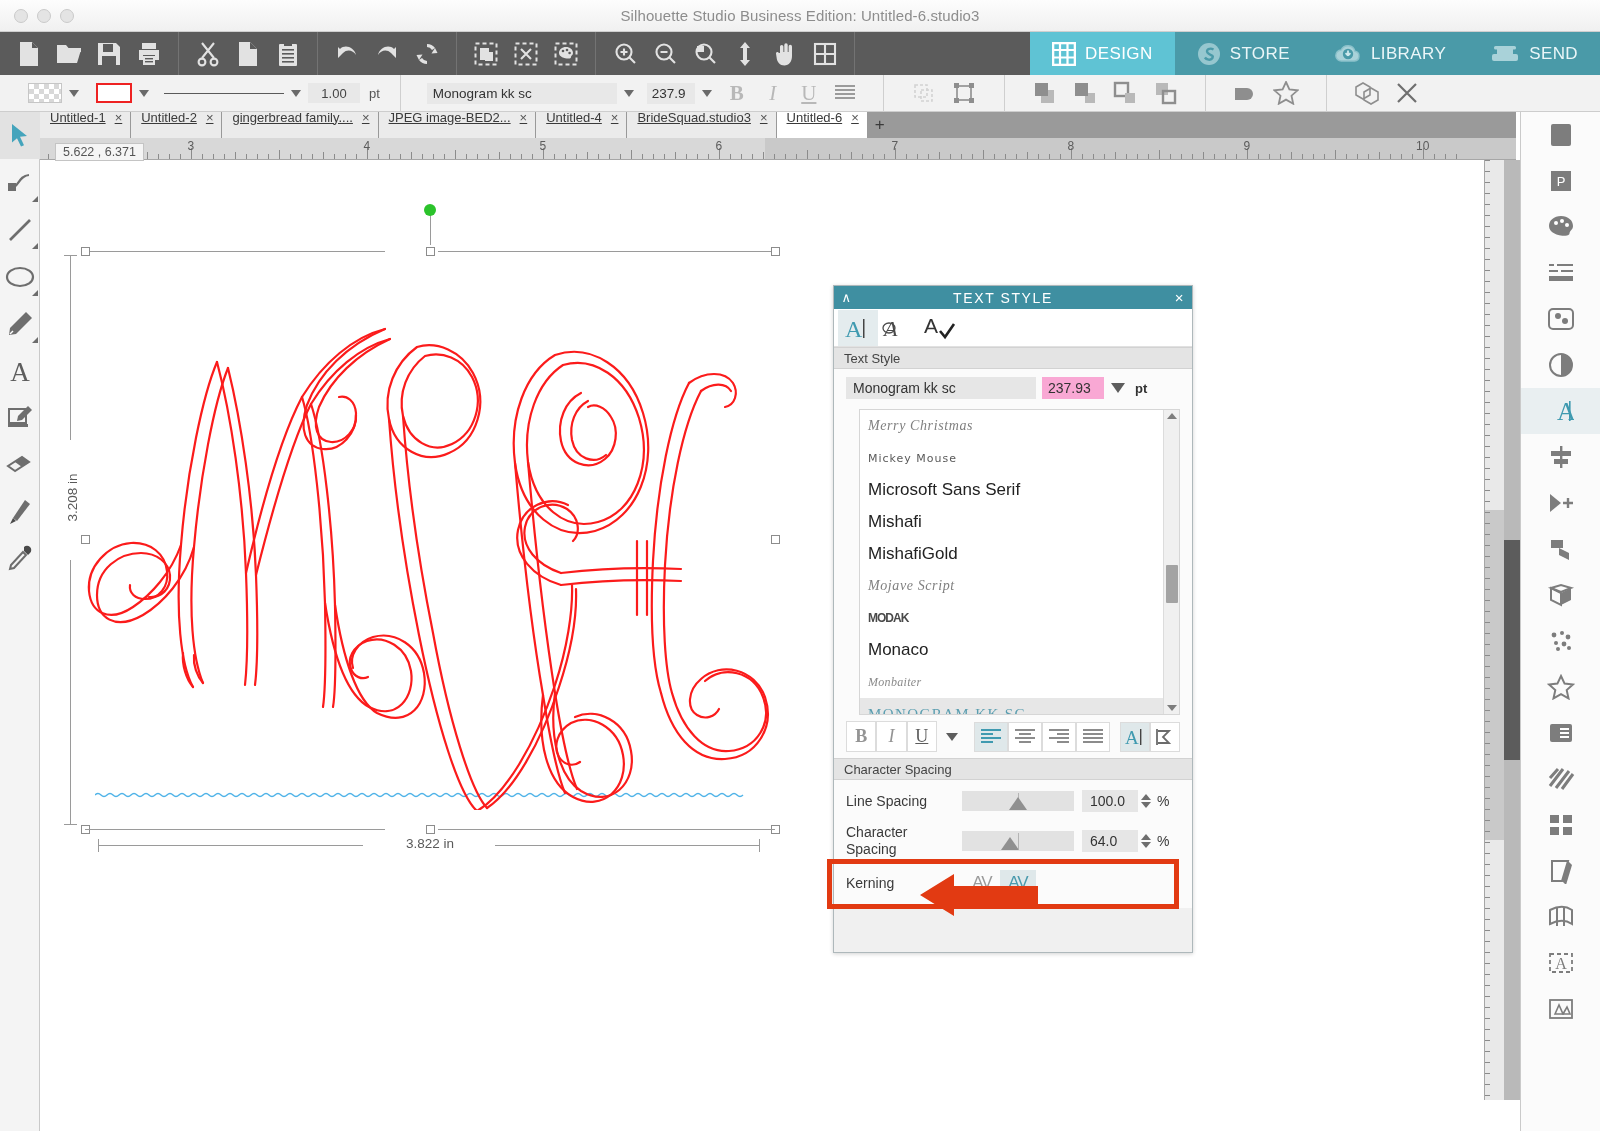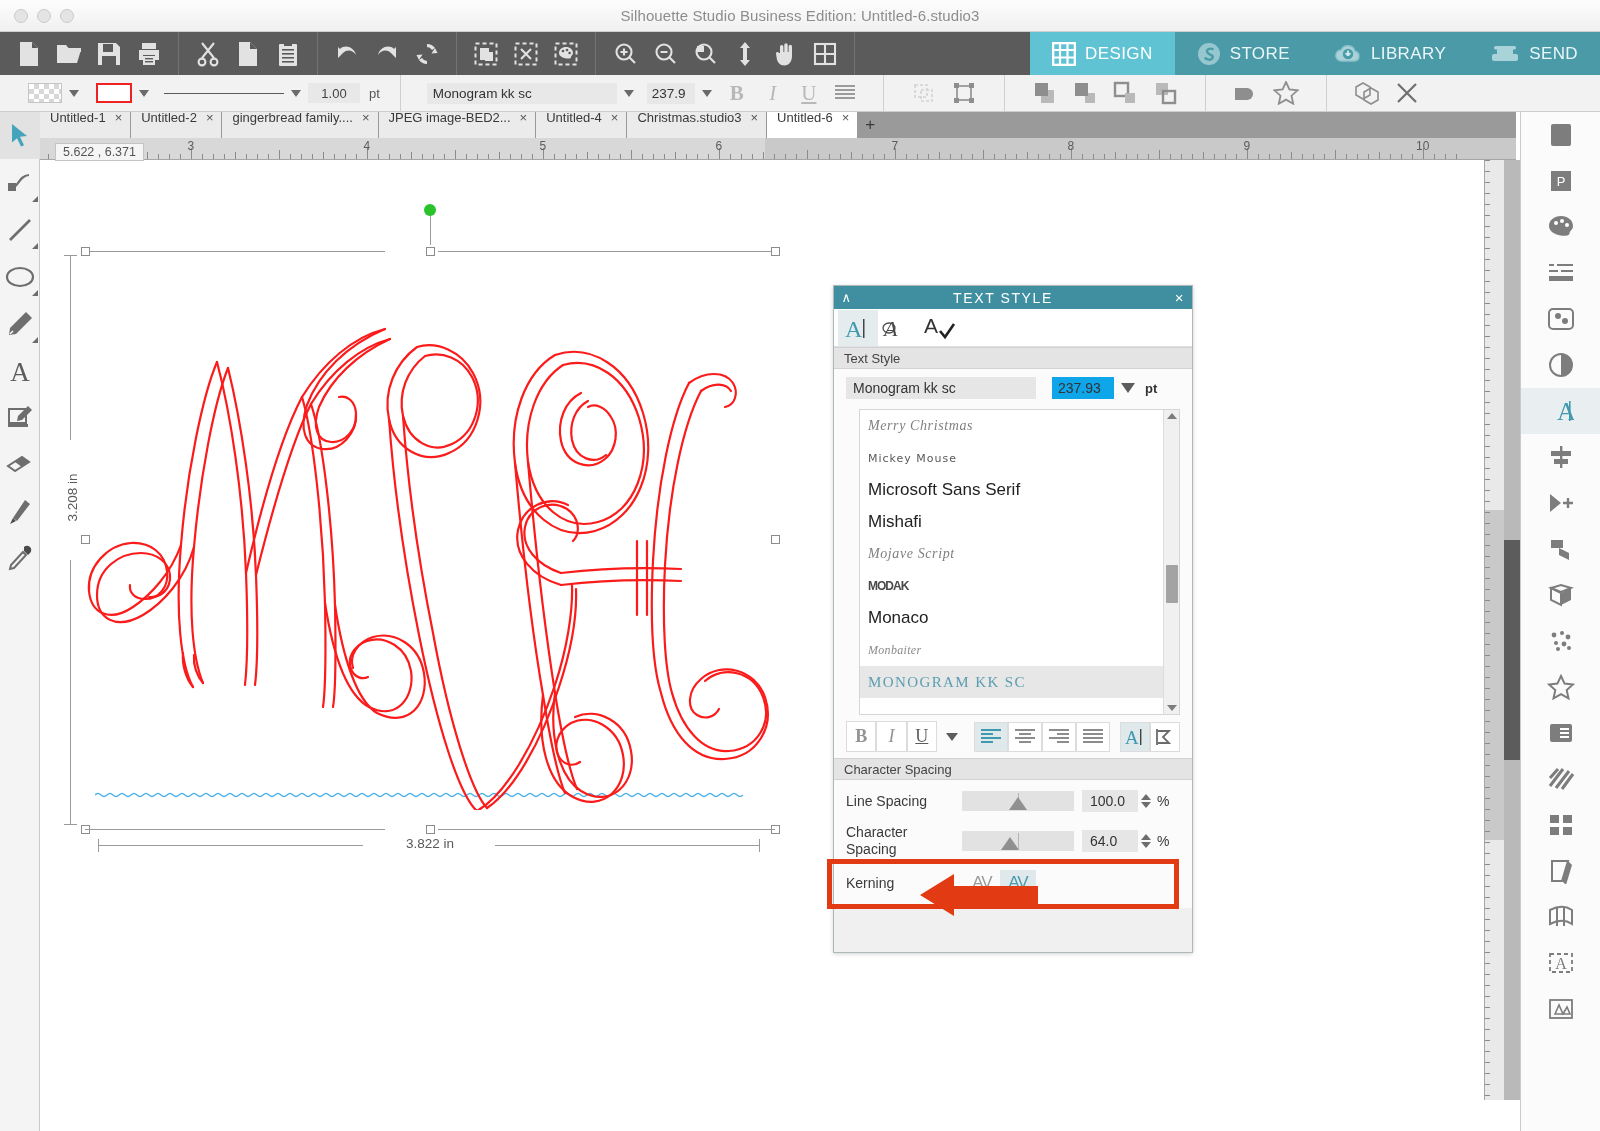--- a/index.html
+++ b/index.html
@@ -94,21 +94,21 @@
   .gbtn { width:40px;height:34px;display:flex;align-items:center;justify-content:center;cursor:pointer; }
 
   
   .tabsrow {
     position:absolute; top:112px; left:40px; width:1476px; height:26px;
     background:#9a9a9a; display:flex; align-items:flex-end;
   }
   .dtab {
     height:26px; background:#ebebeb; border-right:1px solid #999;
     display:flex; align-items:center; padding:0 8px 16px 10px; gap:9px;
-    font-size:13px; color:#3a3a3a; cursor:pointer; white-space:nowrap;
+    font-size:13px; color:#3a3a3a; cursor:pointer; white-space:nowrap;text-decoration:underline;
   }
   .dtab.active { background:#ffffff; }
   .dtab .x { color:#555; font-size:13px; cursor:pointer; }
   .tabplus { width:24px;height:26px;display:flex;align-items:center;justify-content:center;
              font-size:17px;color:#3a3a3a;cursor:pointer; }
 
   
   .hruler {
     position:absolute; top:138px; left:40px; width:1476px; height:22px;
     background:#c9c9c9; border-bottom:1px solid #a6a6a6; overflow:hidden;
@@ -183,22 +183,22 @@
   .sect-hd {
     height:22px; background:#e4e4e4; border-top:1px solid #d2d2d2; border-bottom:1px solid #d2d2d2;
     display:flex; align-items:center; padding-left:10px; font-size:13px; color:#444;
   }
   .row { display:flex; align-items:center; padding:8px 12px; }
   .ffield {
     width:190px; height:22px; background:#e6e6e6; border:none; padding-left:7px;
     font-size:14px; color:#333; font-family:"Liberation Sans",sans-serif;
   }
   .sfield {
-    width:62px; height:22px; background:#0ea5e9; border:none; padding-left:6px;
-    font-size:14px; color:#333; font-family:"Liberation Sans",sans-serif; margin-left:16px;
+    width:62px; height:22px; background:#f9a8d4; border:none; padding-left:6px;
+    font-size:14px; color:#333; font-family:"Liberation Sans",sans-serif; margin-left:6px;
   }
   .dncaret { width:0;height:0;border-left:7px solid transparent;border-right:7px solid transparent;
              border-top:10px solid #5d5d5d; margin-left:7px; cursor:pointer; }
   .fontlist {
     margin:2px 12px 0 25px; height:306px; background:#fff; border:1px solid #d6d6d6;
     position:relative; overflow:hidden;
   }
   .flist-inner { position:absolute; left:0; top:0; right:16px; }
   .fitem {
     height:32px; display:flex; align-items:center; padding-left:8px; color:#2d2d2d;
@@ -552,21 +552,21 @@
       </div>
       <div class="dtab">
         <span>JPEG image-BED2...</span>
         <span class="x">×</span>
       </div>
       <div class="dtab">
         <span>Untitled-4</span>
         <span class="x">×</span>
       </div>
       <div class="dtab">
-        <span>Christmas.studio3</span>
+        <span>BrideSquad.studio3</span>
         <span class="x">×</span>
       </div>
       <div class="dtab active">
         <span>Untitled-6</span>
         <span class="x">×</span>
       </div>
       <div class="tabplus">+</div>
     </div>
 
   <div class="lrail">
@@ -1155,20 +1155,23 @@
             </div>
             <div class="fitem" style="font-family:'DejaVu Sans',sans-serif;font-size:11px;color:#5a5a5a;letter-spacing:1px;">
               <span>Mickey Mouse</span>
             </div>
             <div class="fitem" style="font-family:'Liberation Sans',sans-serif;font-size:17px;color:#222;">
               <span>Microsoft Sans Serif</span>
             </div>
             <div class="fitem" style="font-family:'Liberation Sans',sans-serif;font-size:17px;color:#222;">
               <span>Mishafi</span>
             </div>
+            <div class="fitem" style="font-family:'Liberation Sans',sans-serif;font-size:17px;color:#222;">
+              <span>MishafiGold</span>
+            </div>
             <div class="fitem" style="font-family:'Liberation Serif',serif;font-style:italic;font-size:14px;color:#7f7f7f;letter-spacing:.6px;">
               <span>Mojave Script</span>
             </div>
             <div class="fitem" style="font-family:'Liberation Sans',sans-serif;font-size:12px;font-weight:bold;color:#4a4a4a;letter-spacing:-1px;">
               <span>MODAK</span>
             </div>
             <div class="fitem" style="font-family:'Liberation Sans',sans-serif;font-size:17px;color:#222;">
               <span>Monaco</span>
             </div>
             <div class="fitem" style="font-family:'Liberation Serif',serif;font-style:italic;font-size:12px;color:#8a8a8a;letter-spacing:.3px;">

